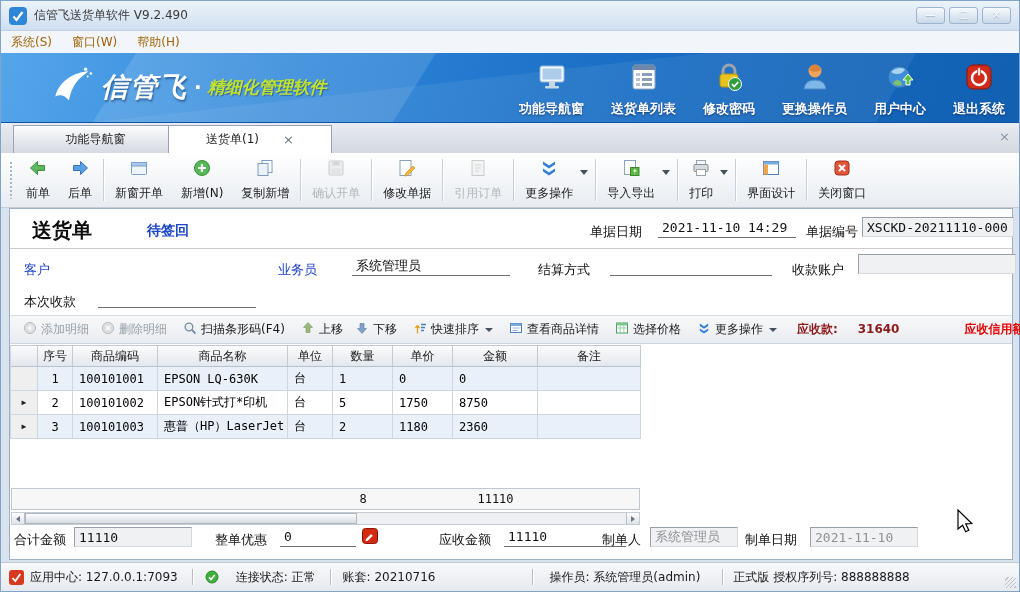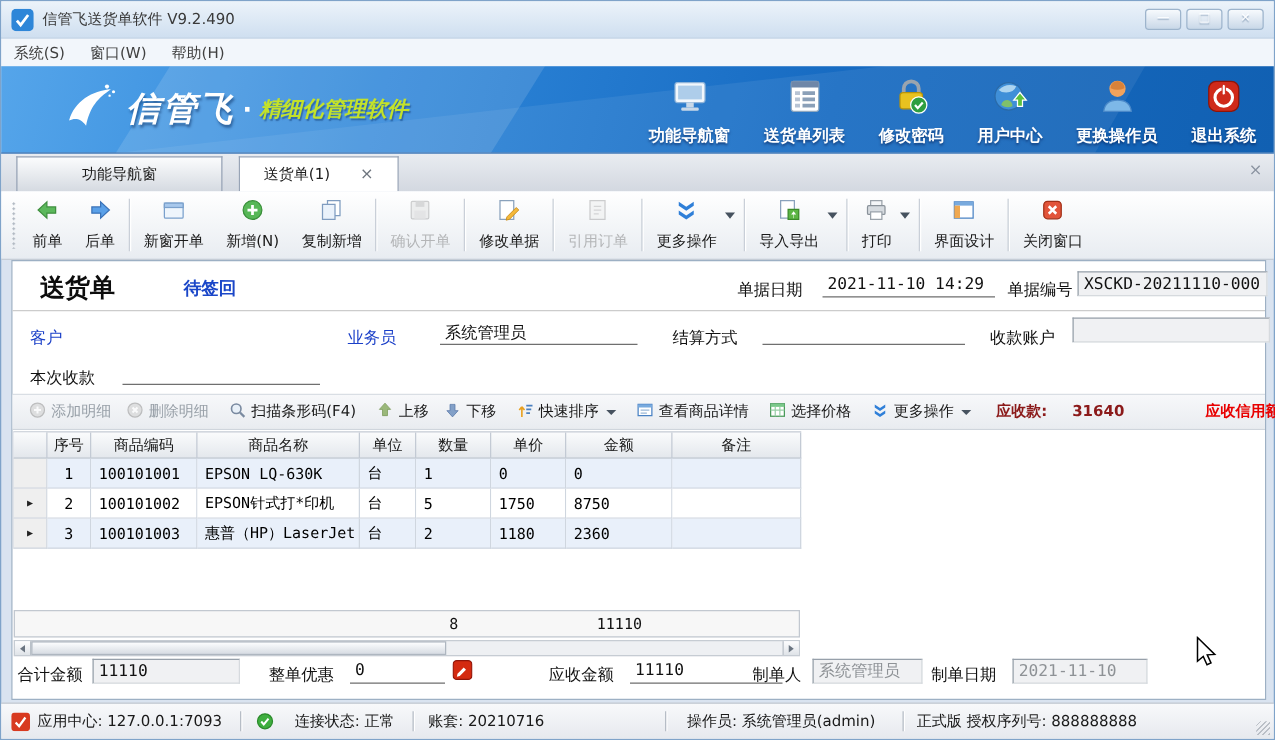--- a/index.html
+++ b/index.html
@@ -8,21 +8,21 @@
   .win{position:absolute;inset:0;border:1px solid #7fa3c9;background:#d9e3f0;}
 
   
   .titlebar{position:absolute;left:0;top:0;right:0;height:30px;background:linear-gradient(#ecf3fa,#cfdff0);border-bottom:1px solid #bed1e4;display:flex;align-items:center;}
   .appico{width:18px;height:18px;margin-left:8px;flex:0 0 auto;}
   .ttext{margin-left:7px;font-size:12px;color:#3a3a3a;}
   .wbtns{margin-left:auto;margin-right:8px;display:flex;gap:4px;}
   .wbtn{width:29px;height:17px;border:1px solid #9db4cc;border-radius:3px;background:linear-gradient(#f7fafd,#c9d8e8);color:#fdfeff;font-size:10px;line-height:14px;text-align:center;text-shadow:0 1px 1px #93a9c0;cursor:default;}
 
   
-  .menubar{position:absolute;left:0;top:30px;right:0;height:22px;background:#f2f6fb;display:flex;align-items:center;font-size:12px;color:#404040;text-align:center;}
+  .menubar{position:absolute;left:0;top:30px;right:0;height:22px;background:#f2f6fb;display:flex;align-items:center;font-size:12px;color:#a16207;text-align:center;}
   .mitem{padding:2px 10px;cursor:default;}
 
   
   .banner{position:absolute;left:0;top:52px;right:0;height:70px;overflow:hidden;border-bottom:1px solid #0d55a4;
     background:linear-gradient(105deg,#55a5ea 0%,#2e86d9 30%,#176bc2 65%,#1160b2 100%);}
   .banner::before{content:"";position:absolute;left:110px;top:-50px;width:300px;height:180px;background:rgba(255,255,255,.13);transform:skewX(-32deg);}
   .banner::after{content:"";position:absolute;left:-120px;top:34px;width:980px;height:110px;background:rgba(255,255,255,.07);transform:skewX(-35deg) rotate(-7deg);}
   .brand{position:absolute;left:48px;top:11px;display:flex;align-items:center;z-index:2;}
   .blogo{width:46px;height:46px;}
   .bname{font-size:27px;font-weight:bold;font-style:italic;color:#fff;margin-left:6px;letter-spacing:2px;text-shadow:1px 2px 2px rgba(0,30,80,.45);}
@@ -30,21 +30,21 @@
   .bslogan{font-size:17px;font-weight:bold;font-style:italic;color:#c3e22a;text-shadow:1px 1px 1px rgba(0,30,80,.4);}
   .bbtns{position:absolute;right:14px;top:9px;display:flex;gap:27px;z-index:2;}
   .bbtn{display:flex;flex-direction:column;align-items:center;cursor:pointer;}
   .bbtn svg{width:30px;height:30px;}
   .blab{margin-top:4px;font-size:13px;font-weight:bold;color:#fff;text-shadow:0 1px 2px rgba(0,20,70,.55);white-space:nowrap;}
 
   
   .tabstrip{position:absolute;left:0;top:122px;right:0;height:30px;background:linear-gradient(#e9ecf1,#d3d8e0);}
   .tab{position:absolute;top:2px;height:28px;font-size:12px;display:flex;align-items:center;justify-content:center;color:#1c1c1c;cursor:pointer;}
   .tab1{left:12px;width:165px;background:linear-gradient(#fbfcfd,#d5dae1);border:1px solid #98a4b6;border-bottom:none;}
-  .tab2{left:190px;width:128px;background:#fff;border:1px solid #98a4b6;border-bottom:none;text-align:right;}
+  .tab2{left:167px;width:164px;background:#fff;border:1px solid #98a4b6;border-bottom:none;text-align:right;}
   .tclose{margin-left:24px;color:#6e757e;font-size:13px;cursor:pointer;}
   .stripclose{position:absolute;right:9px;top:6px;color:#8a93a0;font-size:13px;cursor:pointer;}
 
   
   .maintb{position:absolute;left:0;top:152px;right:0;height:55px;background:linear-gradient(#ffffff,#e8ecf1);border-bottom:1px solid #c6cdd6;display:flex;align-items:center;padding-left:4px;}
   .grip{width:4px;height:38px;margin:0 4px;background-image:radial-gradient(circle,#aeb6c0 34%,transparent 38%);background-size:4px 4px;}
   .tbgroup{display:flex;align-items:center;}
   .tbtn{display:flex;flex-direction:column;align-items:center;justify-content:center;padding:0 9px;height:50px;cursor:pointer;}
   .tbtn svg{width:20px;height:20px;}
   .tlab{font-size:12px;color:#1a1a1a;margin-top:3px;white-space:nowrap;}
@@ -188,34 +188,34 @@
         <span><svg viewBox="0 0 30 30">
               <path d="M9 13v-4a6 6 0 0 1 12 0v4" stroke="#9aa4ae" stroke-width="3" fill="none"></path>
               <rect x="6" y="12" width="18" height="13" rx="2.5" fill="#e8c21f" stroke="#b8940a"></rect>
               <circle cx="21" cy="22" r="6.5" fill="#2f9e3f" stroke="#fff"></circle>
               <path d="M18 22l2.2 2.5 4-4.5" stroke="#fff" stroke-width="1.8" fill="none"></path>
             </svg></span>
         <span class="blab">修改密码</span>
       </div>
       <div class="bbtn">
         <span><svg viewBox="0 0 30 30">
+              <circle cx="15" cy="9" r="6.5" fill="#f2a35c"></circle>
+              <path d="M9.5 8a5.5 5.5 0 0 1 11 .6q-5.5 2.4-11 0z" fill="#d8823a"></path>
+              <path d="M4 27q1-9 11-9t11 9z" fill="#7db8e8" stroke="#4a88c8"></path>
+            </svg></span>
+        <span class="blab">更换操作员</span>
+      </div>
+      <div class="bbtn">
+        <span><svg viewBox="0 0 30 30">
               <circle cx="14" cy="15" r="11" fill="#3f8fd8" stroke="#2a6aa8"></circle>
               <path d="M6 10q6-6 14-3-2 5-8 5-4 0-6-2z" fill="#bfe0f4" opacity=".85"></path>
               <path d="M8 22q4 3 9 1 0-4-4-5-4 0-5 4z" fill="#7fc06a"></path>
               <path d="M21 23v-5h-3l5-6 5 6h-3v5z" fill="#5cc13e" stroke="#fff"></path>
             </svg></span>
         <span class="blab">用户中心</span>
-      </div>
-      <div class="bbtn">
-        <span><svg viewBox="0 0 30 30">
-              <circle cx="15" cy="9" r="6.5" fill="#f2a35c"></circle>
-              <path d="M9.5 8a5.5 5.5 0 0 1 11 .6q-5.5 2.4-11 0z" fill="#d8823a"></path>
-              <path d="M4 27q1-9 11-9t11 9z" fill="#7db8e8" stroke="#4a88c8"></path>
-            </svg></span>
-        <span class="blab">更换操作员</span>
       </div>
       <div class="bbtn">
         <span><svg viewBox="0 0 30 30">
               <rect x="3" y="3" width="24" height="24" rx="6" fill="#cf2a1a" stroke="#8f1408"></rect>
               <circle cx="15" cy="16" r="7" stroke="#fff" stroke-width="2.5" fill="none"></circle>
               <rect x="13.7" y="5.5" width="2.6" height="8.5" rx="1.3" fill="#fff" stroke="#cf2a1a" stroke-width=".8"></rect>
             </svg></span>
         <span class="blab">退出系统</span>
       </div>
     </div>

